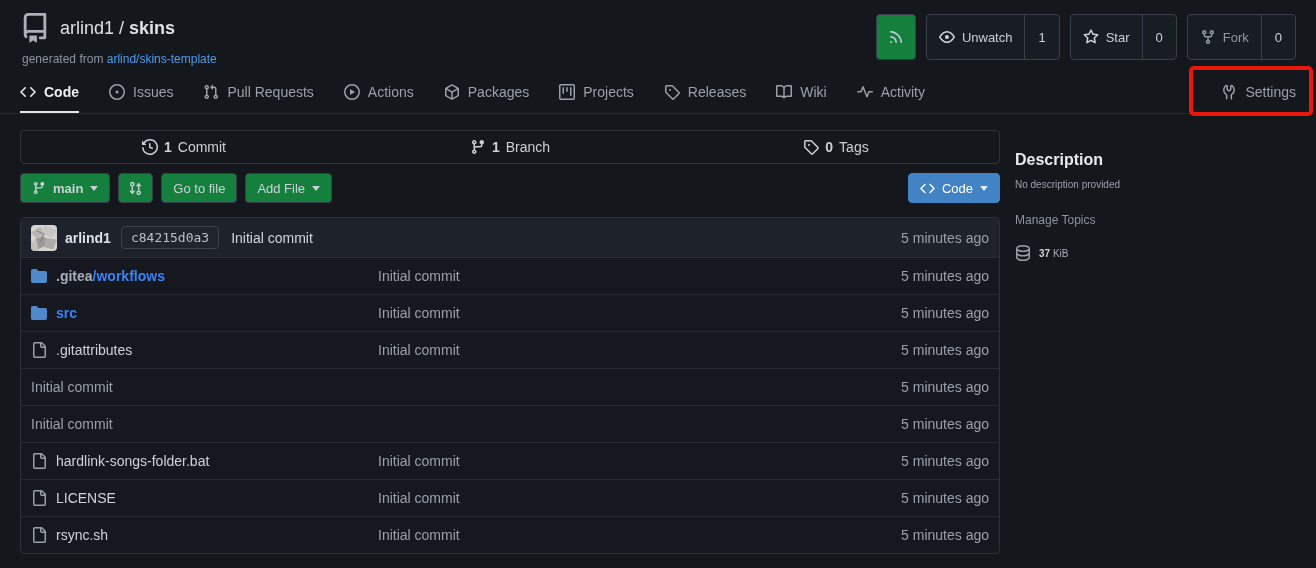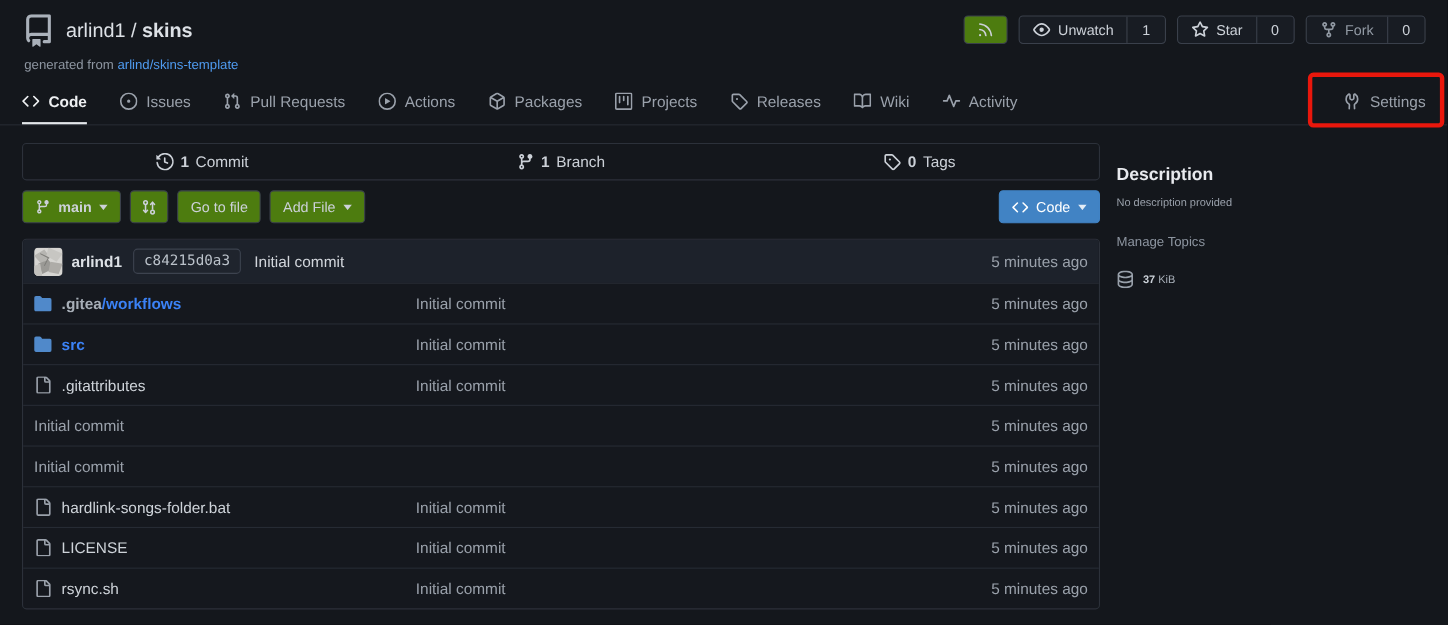--- a/index.html
+++ b/index.html
@@ -13,22 +13,22 @@
   .topbar { display:flex; justify-content:space-between; align-items:flex-start; padding:13px 20px 0 20px; }
   .title-row { display:flex; align-items:center; gap:10px; }
   .repo-icon { color:#aab1ba; }
   .repo-title { font-size:18px; font-weight:400; color:#dde1e6; }
   .repo-title .owner { color:#dde1e6; cursor:pointer; }
   .repo-title .name { font-weight:700; color:#dde1e6; cursor:pointer; }
   .gen-line { margin:9px 0 0 2px; font-size:12px; color:#8d95a0; }
   .gen-line a { color:#4f9bf0; text-decoration:none; cursor:pointer; }
 
   .top-actions { display:flex; gap:10px; margin-top:1px; }
-  .btn, .btn-group { height:26px; font-size:13px; color:#ccd1d8; }
-  .btn { display:inline-flex; align-items:center; gap:7px; background:#4d7c0f; border:1px solid #3a404b; border-radius:4px; padding:0 11px; cursor:pointer; }
+  .btn, .btn-group { height:46px; font-size:13px; color:#ccd1d8; }
+  .btn { display:inline-flex; align-items:center; gap:7px; background:#15803d; border:1px solid #3a404b; border-radius:4px; padding:0 11px; cursor:pointer; }
   .btn-group { display:inline-flex; align-items:stretch; background:#181c23; border:1px solid #3a404b; border-radius:4px; overflow:hidden; }
   .btn-group .seg { display:flex; align-items:center; gap:7px; padding:0 12px; cursor:pointer; }
   .btn-group .count { border-left:1px solid #3a404b; padding:0 13px; display:flex; align-items:center; cursor:pointer; }
   .seg.dim { color:#9199a3; }
 
   
   .tabs { display:flex; align-items:stretch; gap:30px; padding:0 20px; margin-top:7px; border-bottom:1px solid #262b33; height:41px; }
   .tab { display:flex; align-items:center; gap:8px; font-size:14px; color:#9aa1ab; border-bottom:2px solid transparent; cursor:pointer; white-space:nowrap; }
   .tab .oi { color:#9aa1ab; }
   .tab.active { color:#eef0f2; font-weight:700; border-bottom-color:#e4e7ea; }

